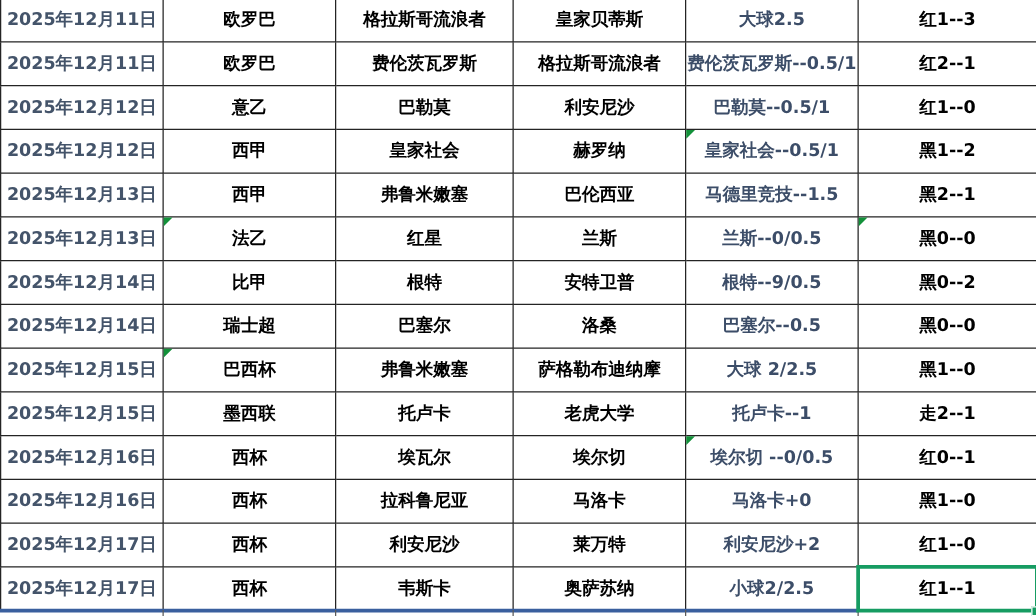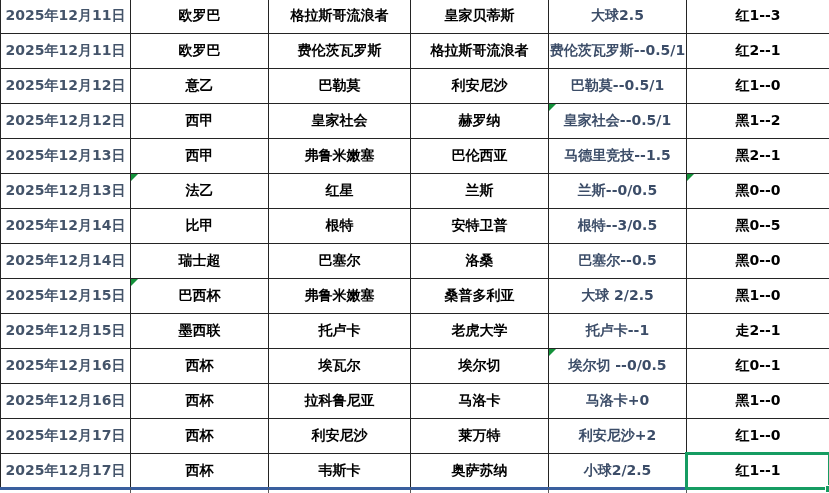--- a/index.html
+++ b/index.html
@@ -130,36 +130,36 @@
         <td>红星</td>
         <td>兰斯</td>
         <td>兰斯--0/0.5</td>
         <td class="tri">黑0--0</td>
       </tr>
       <tr>
         <td>2025年12月14日</td>
         <td>比甲</td>
         <td>根特</td>
         <td>安特卫普</td>
-        <td>根特--3/0.5</td>
-        <td>黑0--5</td>
+        <td>根特--9/0.5</td>
+        <td>黑0--2</td>
       </tr>
       <tr>
         <td>2025年12月14日</td>
         <td>瑞士超</td>
         <td>巴塞尔</td>
         <td>洛桑</td>
         <td>巴塞尔--0.5</td>
         <td>黑0--0</td>
       </tr>
       <tr>
         <td>2025年12月15日</td>
         <td class="tri">巴西杯</td>
         <td>弗鲁米嫩塞</td>
-        <td>桑普多利亚</td>
+        <td>萨格勒布迪纳摩</td>
         <td>大球 2/2.5</td>
         <td>黑1--0</td>
       </tr>
       <tr>
         <td>2025年12月15日</td>
         <td>墨西联</td>
         <td>托卢卡</td>
         <td>老虎大学</td>
         <td>托卢卡--1</td>
         <td>走2--1</td>

